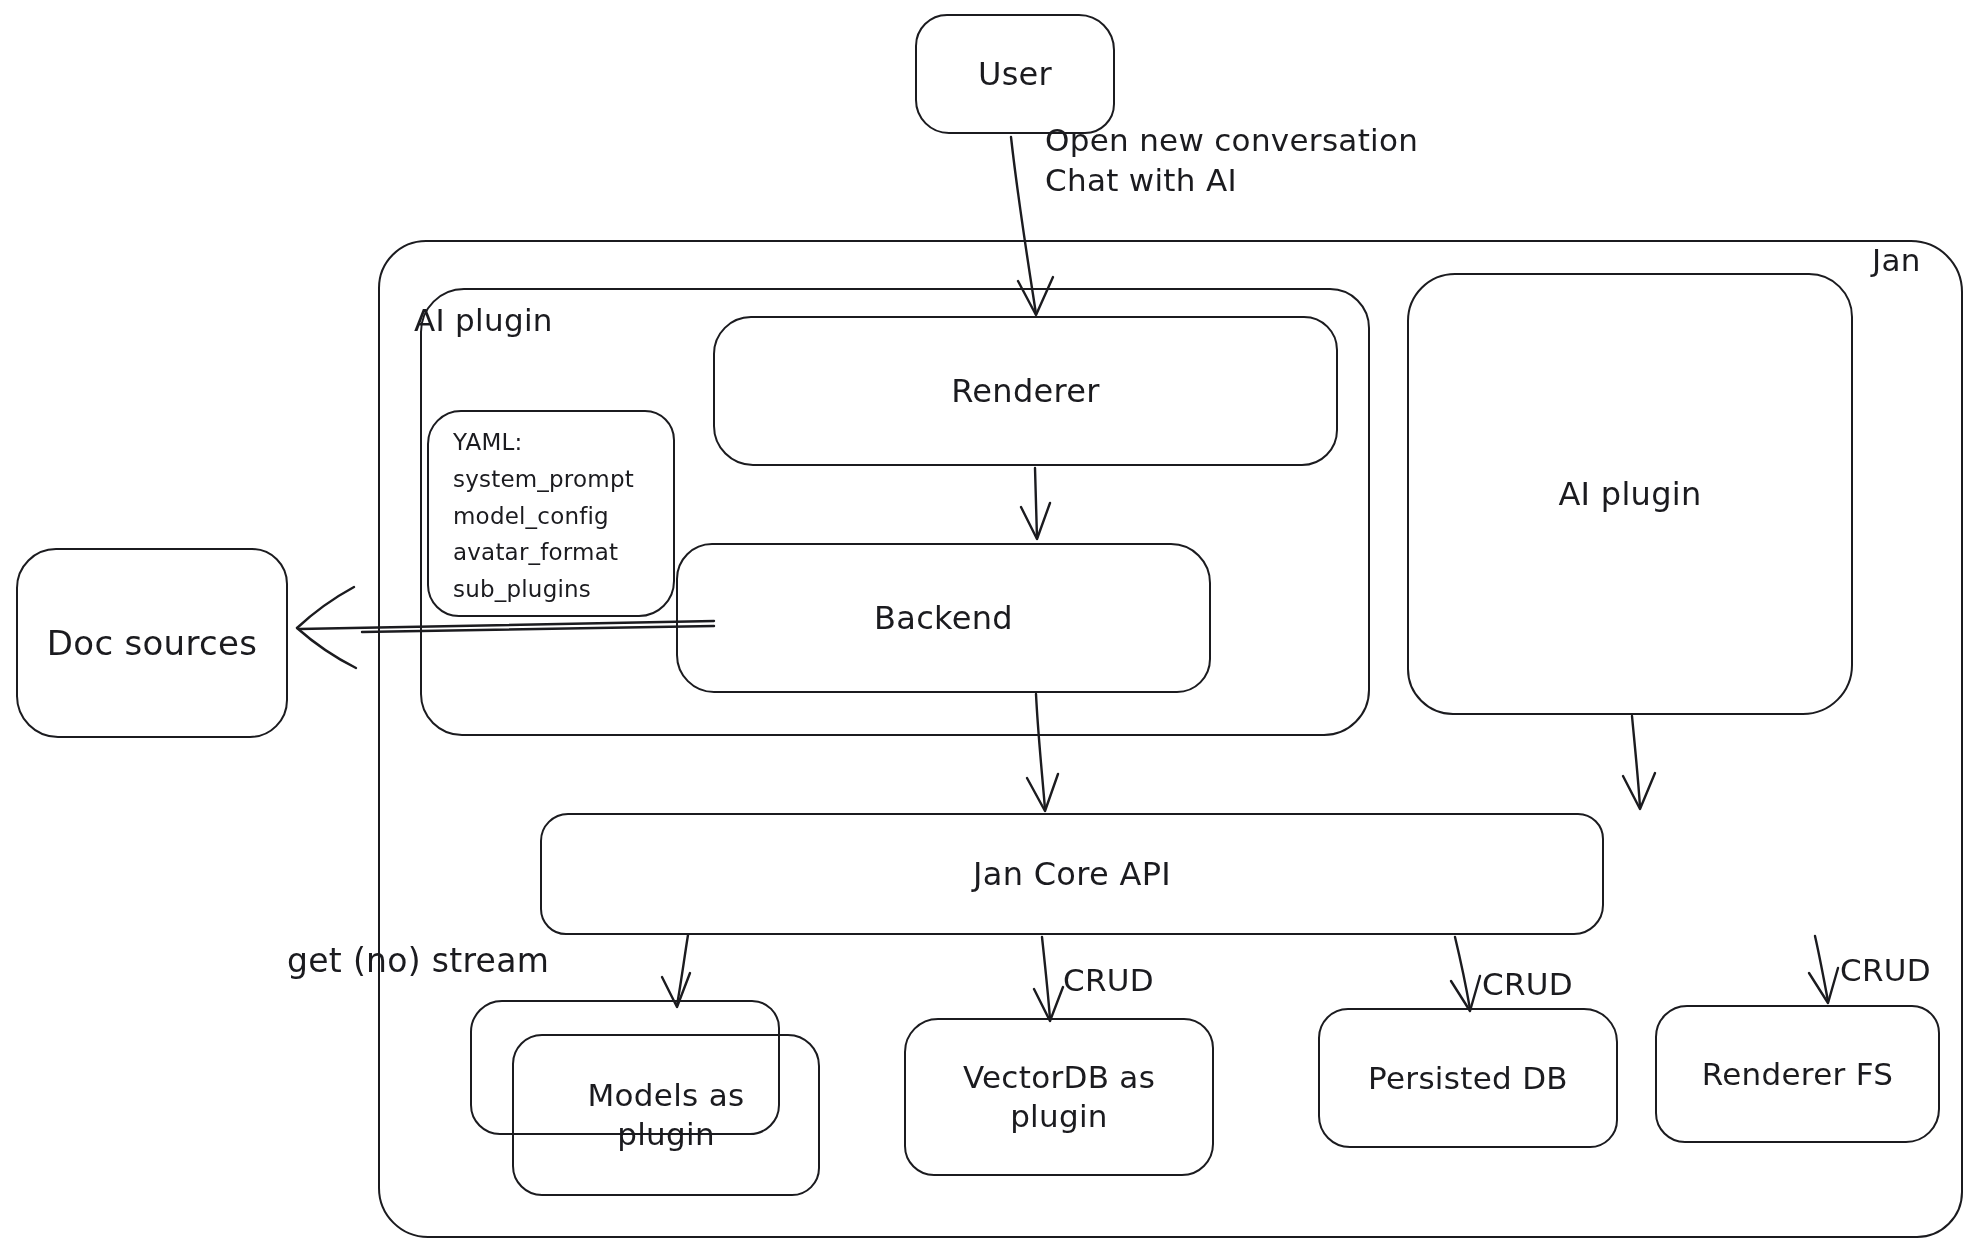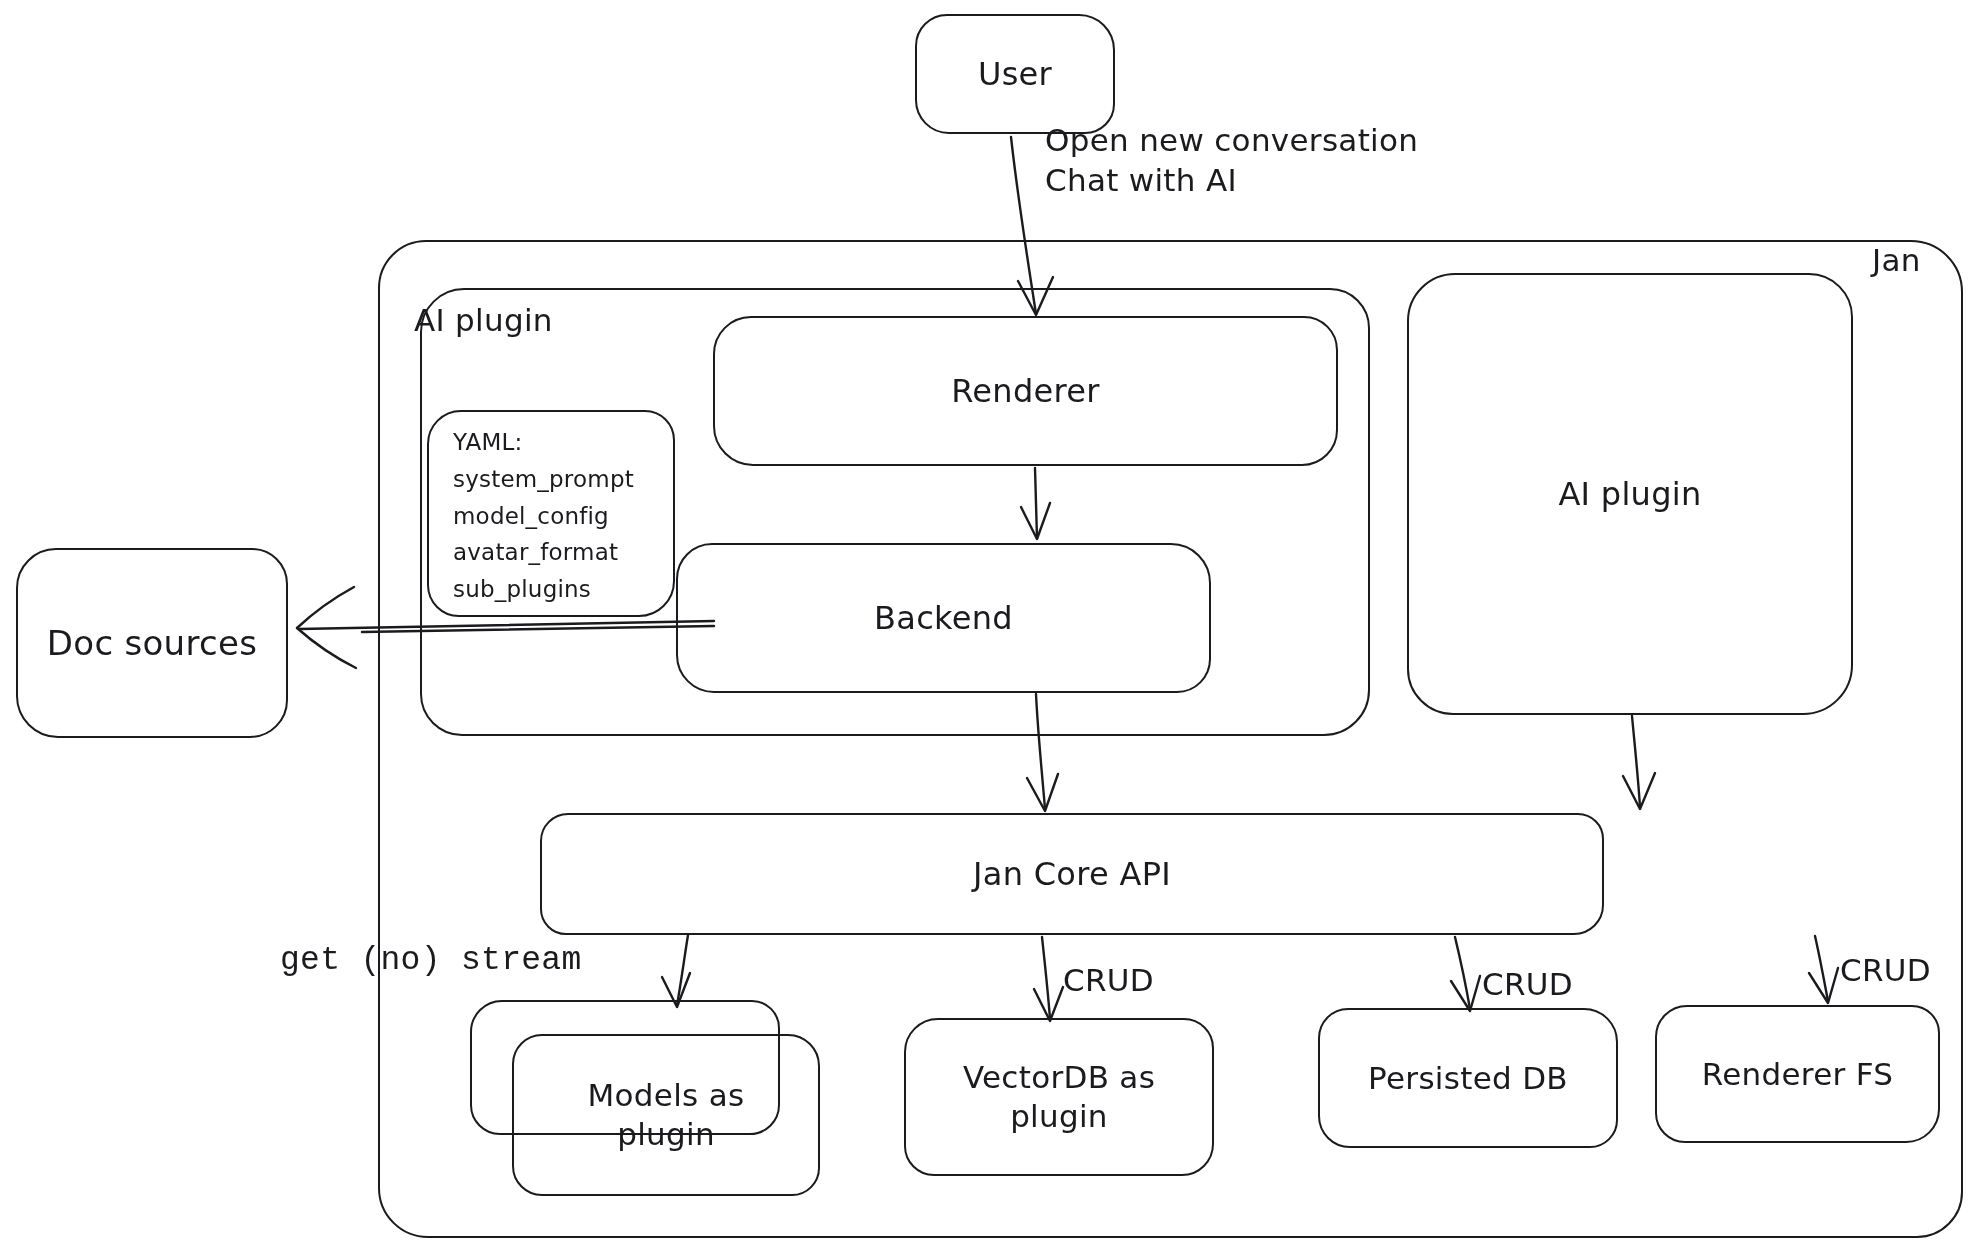--- a/index.html
+++ b/index.html
@@ -125,21 +125,21 @@
     <span class="node-label" style="font-size:31px;">Renderer FS</span>
   </div>
 
   <div class="node" style="left:915px; top:14px; width:200px; height:120px; border-radius:32px 36px 30px 34px;">
     <span class="node-label">User</span>
   </div>
 
   <div class="edge-label" style="left:1045px; top:120px;">Open new conversation
 Chat with AI</div>
 
-  <div class="edge-label" style="left:280px; top:940px; font-size:33px;font-family:Liberation Mono, monospace;">get (no) stream</div>
+  <div class="edge-label" style="left:287px; top:940px; font-size:33px;">get (no) stream</div>
 
   <div class="edge-label" style="left:1063px; top:960px;">CRUD</div>
 
   <div class="edge-label" style="left:1482px; top:964px;">CRUD</div>
 
   <div class="edge-label" style="left:1840px; top:950px;">CRUD</div>
 
   <svg class="arrow-layer" viewBox="0 0 1981 1246">
 
     <g>

